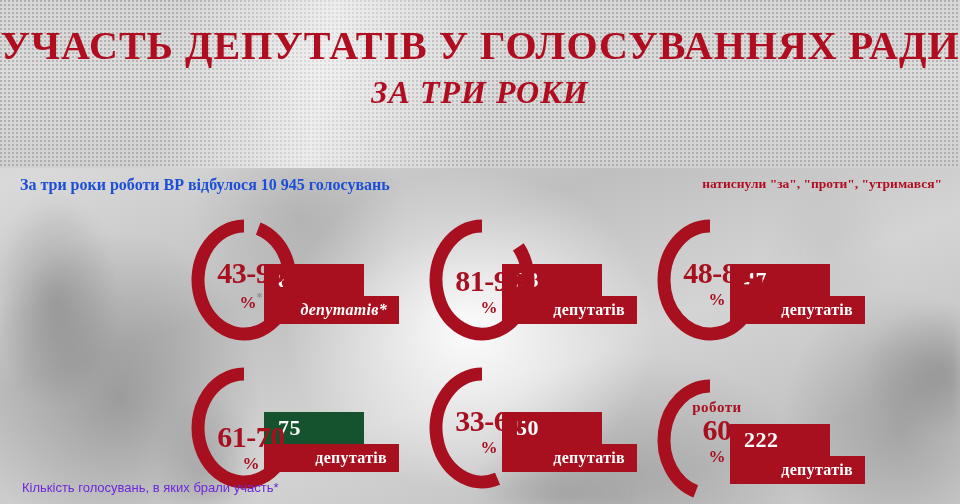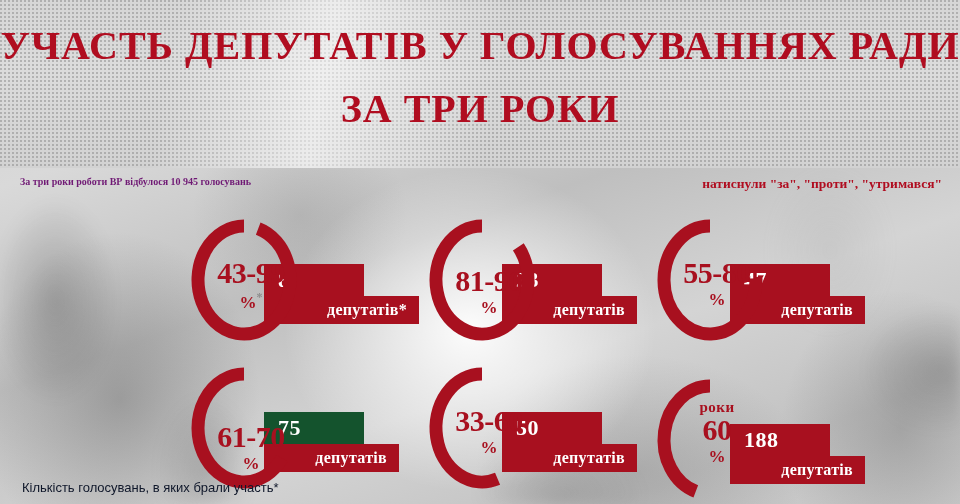--- a/index.html
+++ b/index.html
@@ -49,39 +49,39 @@
   }
   .title-wrap{position:relative;width:960px;text-align:center;padding-top:24px;}
   .title-line{
     color:#b00d20;
     font-family:"Liberation Serif", serif;
     font-weight:700;
     letter-spacing:1px;
     line-height:1.08;
   }
   .title-1{font-size:40px;}
-  .title-2{font-size:40px;margin-top:20px;}
+  .title-2{font-size:32px;margin-top:8px;font-style:italic;}
 
   
   .caption-left{
     position:absolute;left:20px;top:176px;
     font-family:"Liberation Serif", serif;
-    font-size:10px;color:#701a75;font-weight:600;
+    font-size:16px;color:#1d4ed8;font-weight:600;
     white-space:nowrap;
   }
   .caption-right{
     position:absolute;right:18px;top:176px;
     font-family:"Liberation Serif", serif;
     font-size:13.5px;color:#b00d20;font-weight:700;
     white-space:nowrap;
   }
   .footnote{
     position:absolute;left:22px;top:480px;
     font-family:"Liberation Sans", sans-serif;
-    font-size:13px;color:#0f172a;white-space:nowrap;
+    font-size:13px;color:#6d28d9;white-space:nowrap;
   }
 
   
   .cell{position:absolute;width:230px;height:130px;}
   .donut{position:absolute;left:0;top:0;width:130px;height:120px;}
   .donut svg{display:block;overflow:visible;}
 
   .range{
     position:absolute;left:0;top:0;width:130px;
     text-align:center;
@@ -128,21 +128,21 @@
 
   <div class="caption-left">За три роки роботи ВР відбулося 10 945 голосувань</div>
   <div class="caption-right">натиснули "за", "проти", "утримався"</div>
 
   <div id="cells">
       <div class="cell" style="left: 186px; top: 222px;">
         <div class="badge" style="left: 78px; top: 42px;">
           <div class="b-top" style="width: 100px; height: 32px; background: rgb(168, 16, 31);">
             <span class="b-num">8</span>
           </div>
-          <div class="b-bot" style="width: 155px; height: 28px; background: rgb(168, 16, 31);">
+          <div class="b-bot" style="width: 135px; height: 28px; background: rgb(168, 16, 31); font-style: italic;">
             <span class="b-lbl">депутатів*</span>
           </div>
         </div>
         <div class="donut">
           <svg width="130" height="120" viewBox="0 0 130 120" aria-hidden="true">
             <path d="M 58.00 4.00 A 46 54 0 1 0 72.21 6.64" fill="none" stroke="#a8101f" stroke-width="13" stroke-linecap="butt"></path>
           </svg>
         </div>
         <div class="range" style="top: 36px;">
           <span class="r-num">43-99</span>
@@ -176,21 +176,21 @@
           <div class="b-bot" style="width: 135px; height: 28px; background: rgb(168, 16, 31);">
             <span class="b-lbl">депутатів</span>
           </div>
         </div>
         <div class="donut">
           <svg width="130" height="120" viewBox="0 0 130 120" aria-hidden="true">
             <path d="M 58.00 4.00 A 46 54 0 1 0 103.98 56.30" fill="none" stroke="#a8101f" stroke-width="13" stroke-linecap="butt"></path>
           </svg>
         </div>
         <div class="range" style="top: 36px;">
-          <span class="r-num">55-80</span>
+          <span class="r-num">48-80</span>
           <span class="r-pct">%</span>
         </div>
       </div>
       <div class="cell" style="left: 186px; top: 370px;">
         <div class="badge" style="left: 78px; top: 42px;">
           <div class="b-top" style="width: 100px; height: 32px; background: #14532d;">
             <span class="b-num">75</span>
           </div>
           <div class="b-bot" style="width: 135px; height: 28px; background: rgb(168, 16, 31);">
             <span class="b-lbl">депутатів</span>
@@ -221,33 +221,33 @@
           </svg>
         </div>
         <div class="range" style="top: 36px;">
           <span class="r-num">33-60</span>
           <span class="r-pct">%</span>
         </div>
       </div>
       <div class="cell" style="left: 652px; top: 382px;">
         <div class="badge" style="left: 78px; top: 42px;">
           <div class="b-top" style="width: 100px; height: 32px; background: rgb(168, 16, 31);">
-            <span class="b-num">188</span>
+            <span class="b-num">222</span>
           </div>
           <div class="b-bot" style="width: 135px; height: 28px; background: rgb(168, 16, 31);">
             <span class="b-lbl">депутатів</span>
           </div>
         </div>
         <div class="donut">
           <svg width="130" height="120" viewBox="0 0 130 120" aria-hidden="true">
             <path d="M 58.00 4.00 A 46 54 0 0 0 43.79 109.36" fill="none" stroke="#a8101f" stroke-width="13" stroke-linecap="butt"></path>
           </svg>
         </div>
         <div class="range" style="top: 18px;">
-          <span class="r-pre">роки</span>
+          <span class="r-pre">роботи</span>
           <span class="r-num">60</span>
           <span class="r-pct">%</span>
         </div>
       </div>
     </div>
 
   <div class="footnote">Кількість голосувань, в яких брали участь*</div>
 </div>
 
 </body></html>

